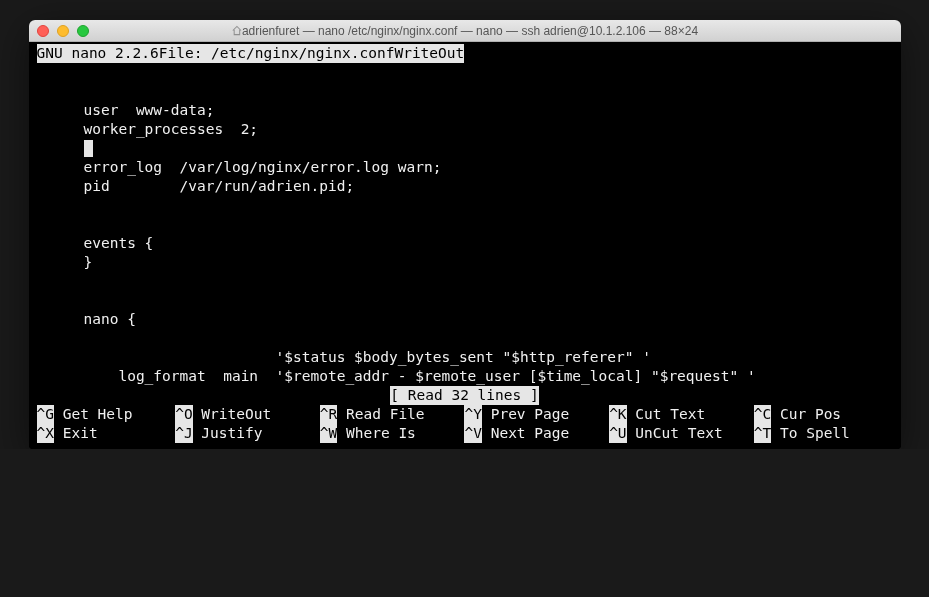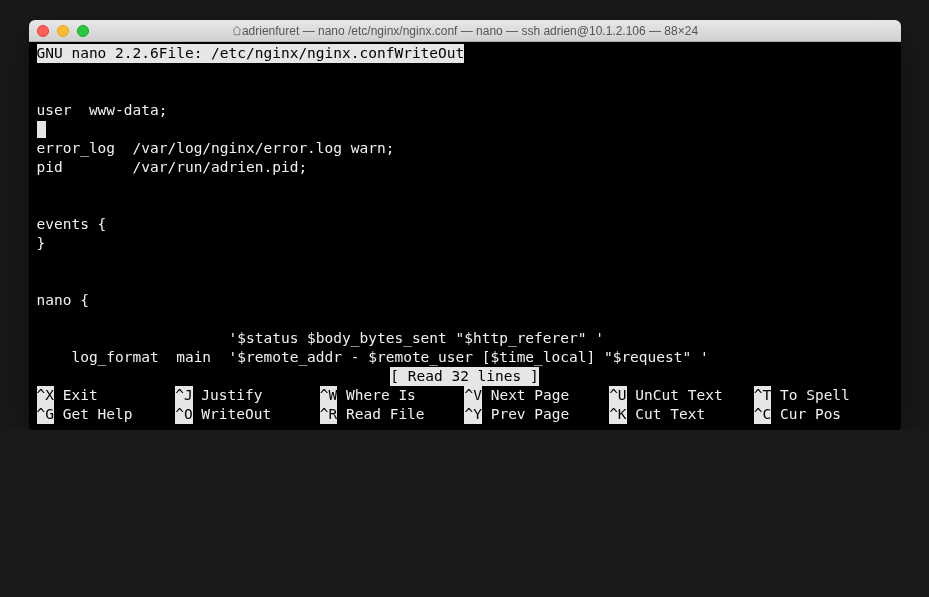--- a/index.html
+++ b/index.html
@@ -59,20 +59,21 @@
       color: #f0f0f0;
       font-size: 14.5px;
       line-height: 19px;
       padding: 2px 2px 6px 2px;
       font-family: "Menlo", "Monaco", monospace;
     }
     .row {
       white-space: pre;
       padding: 0 6px;
       min-height: 19px;
+      margin-left: 47px;
     }
     .inv {
       background: #e6e6e6;
       color: #000;
     }
     .topbar-container {
       padding: 0 6px;
     }
     .topbar-chunk {
       display: inline-block;
@@ -128,51 +129,52 @@
     </div>
   </div>
 
   <div class="terminal">
 
     <div class="topbar-container"><span class="inv topbar-chunk">  GNU nano 2.2.6            </span><span class="inv topbar-chunk">  File: /etc/nginx/nginx.conf                     </span><span class="inv topbar-chunk">WriteOut  </span></div>
 
     <div class="row"></div>
     <div class="row"></div>
     <div class="row">user  www-data;</div>
+    <div class="row">worker_processes  2;</div>
     <div class="row"><span class="cursor-block"></span></div>
     <div class="row">error_log  /var/log/nginx/error.log warn;</div>
     <div class="row">pid        /var/run/adrien.pid;</div>
     <div class="row"></div>
     <div class="row"></div>
     <div class="row">events {</div>
     <div class="row">}</div>
     <div class="row"></div>
     <div class="row"></div>
     <div class="row">nano {</div>
     <div class="row"></div>
     <div class="row">                      '$status $body_bytes_sent "$http_referer" '</div>
     <div class="row">    log_format  main  '$remote_addr - $remote_user [$time_local] "$request" '</div>
 
     <div class="status-row"><span class="inv status-chunk">[ Read 32 lines ]</span></div>
 
     <table class="cmd-table">
       <tbody>
           <tr>
+        <td><span class="key">^G</span><span> Get Help</span></td>
+        <td><span class="key">^O</span><span> WriteOut</span></td>
+        <td><span class="key">^R</span><span> Read File</span></td>
+        <td><span class="key">^Y</span><span> Prev Page</span></td>
+        <td><span class="key">^K</span><span> Cut Text</span></td>
+        <td><span class="key">^C</span><span> Cur Pos</span></td>
+      </tr>
+      <tr>
         <td><span class="key">^X</span><span> Exit</span></td>
         <td><span class="key">^J</span><span> Justify</span></td>
         <td><span class="key">^W</span><span> Where Is</span></td>
         <td><span class="key">^V</span><span> Next Page</span></td>
         <td><span class="key">^U</span><span> UnCut Text</span></td>
         <td><span class="key">^T</span><span> To Spell</span></td>
-      </tr>
-      <tr>
-        <td><span class="key">^G</span><span> Get Help</span></td>
-        <td><span class="key">^O</span><span> WriteOut</span></td>
-        <td><span class="key">^R</span><span> Read File</span></td>
-        <td><span class="key">^Y</span><span> Prev Page</span></td>
-        <td><span class="key">^K</span><span> Cut Text</span></td>
-        <td><span class="key">^C</span><span> Cur Pos</span></td>
       </tr>
     </tbody>
       </table>
 
   </div>
 </div>
 
 </body></html>

